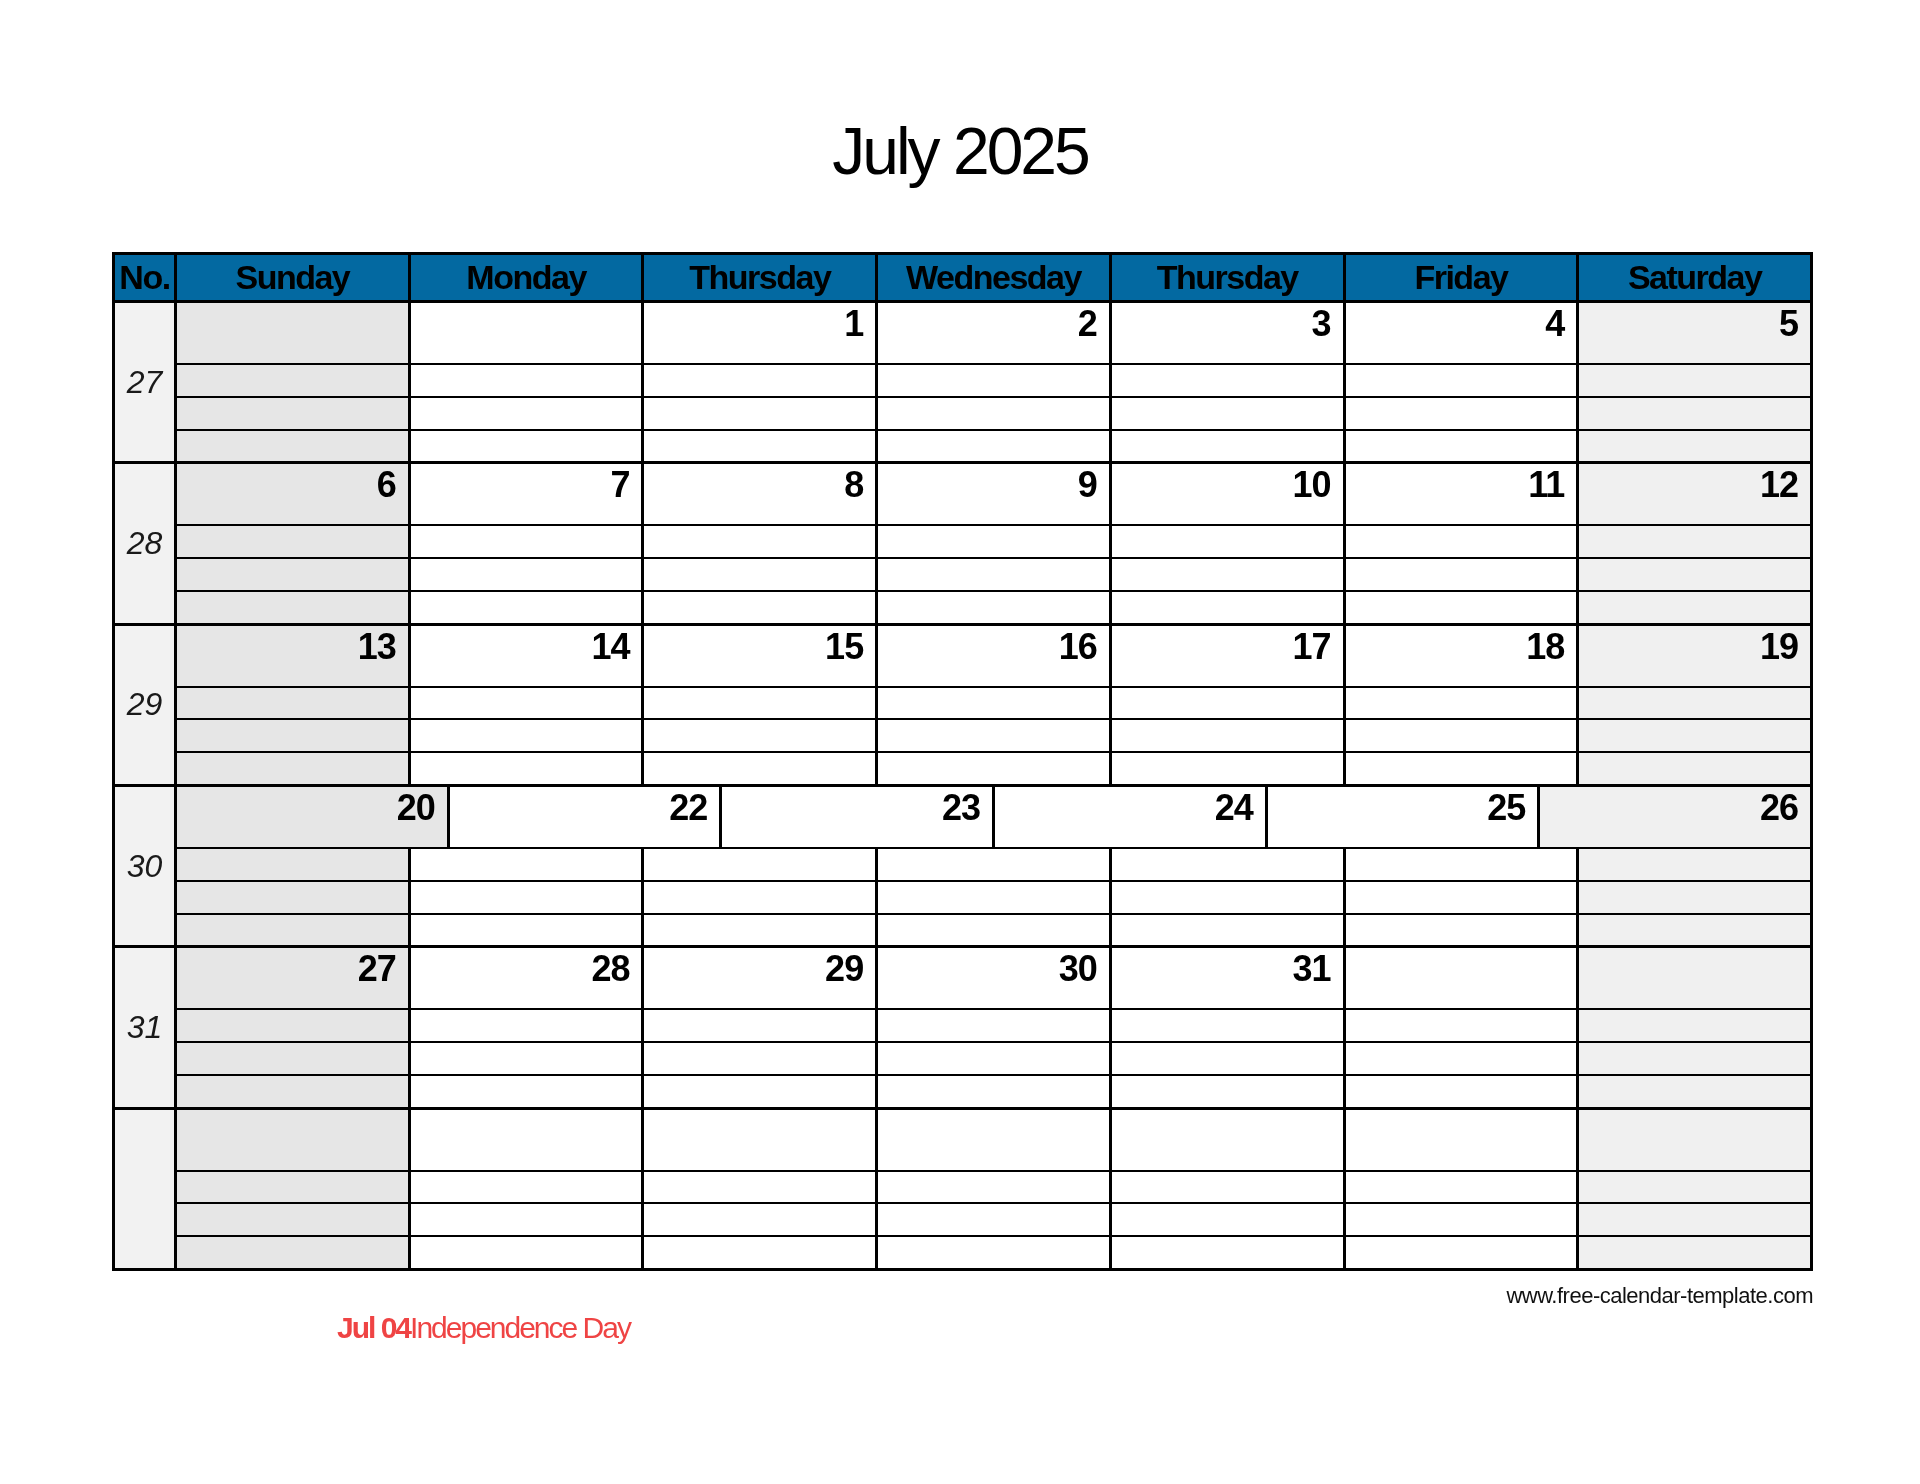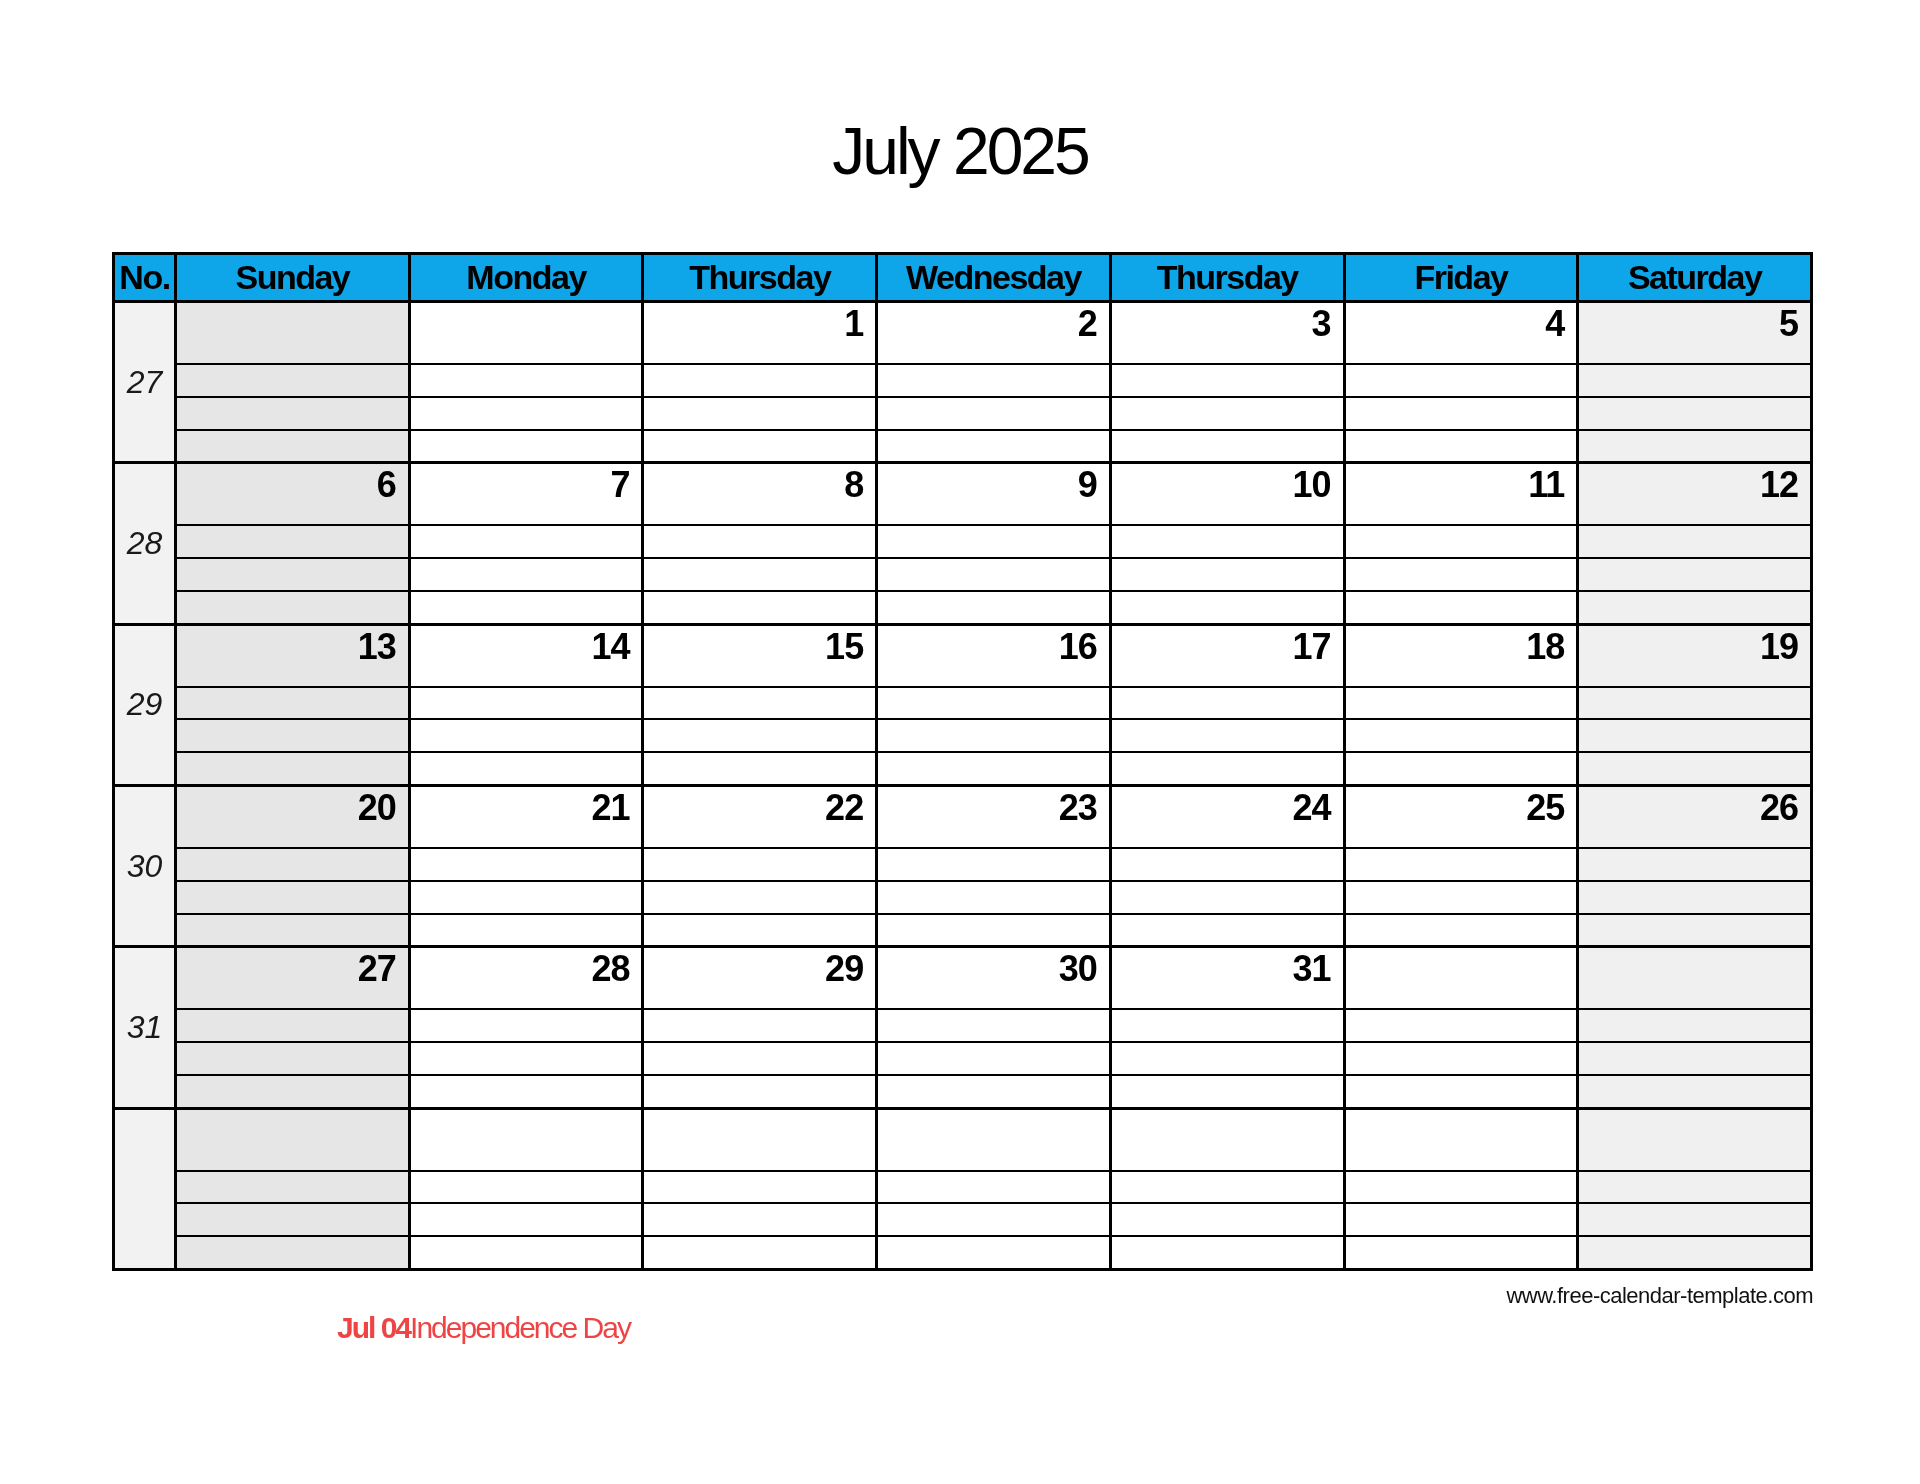--- a/index.html
+++ b/index.html
@@ -2,21 +2,21 @@
 <html><head>
 <meta charset="utf-8">
 <style>
   html,body{margin:0;padding:0;background:#fff}
   .page{position:relative;width:1920px;height:1484px;background:#fff;
         font-family:"Liberation Sans",sans-serif;color:#000;overflow:hidden}
   .title{position:absolute;top:118px;left:0;width:100%;text-align:center;
          font-size:66px;font-weight:400;letter-spacing:-3px;line-height:1}
   .cal{position:absolute;left:112px;top:252px;width:1701px;height:1019px;
        border:3px solid #000;box-sizing:border-box;display:flex;flex-direction:column;background:#fff}
-  .hrow{display:flex;flex:0 0 45px;border-bottom:3px solid #000;background:#0ea5e9}
+  .hrow{display:flex;flex:0 0 45px;border-bottom:3px solid #000;background:#0369a1}
   .hcell{flex:1;display:flex;align-items:center;justify-content:center;
          font-weight:700;font-size:34px;letter-spacing:-1.5px;border-right:3px solid #000;box-sizing:border-box}
   .hcell:last-child{border-right:none}
   .hno{flex:0 0 62px}
   .week{flex:1;display:flex;border-bottom:3px solid #000;min-height:0}
   .week:last-child{border-bottom:none}
   .wno{flex:0 0 62px;border-right:3px solid #000;background:#f2f2f2;display:flex;
        align-items:center;justify-content:center;font-style:italic;font-size:32px;color:#1a1a1a;box-sizing:border-box}
   .days{flex:1;display:flex;flex-direction:column;min-width:0}
   .drow{flex:0 0 60px;display:flex;border-bottom:2px solid #000}
@@ -178,21 +178,20 @@
             <div class="c sat"></div>
           </div>
       </div>
     </div>
 
     <div class="week">
       <div class="wno">30</div>
       <div class="days">
         <div class="drow">
           <div class="c date sun">20</div>
-          <div class="c date">21</div>
           <div class="c date">22</div>
           <div class="c date">23</div>
           <div class="c date">24</div>
           <div class="c date">25</div>
           <div class="c date sat">26</div>
         </div>
         <div class="rrow">
             <div class="c sun"></div>
             <div class="c"></div>
             <div class="c"></div>

